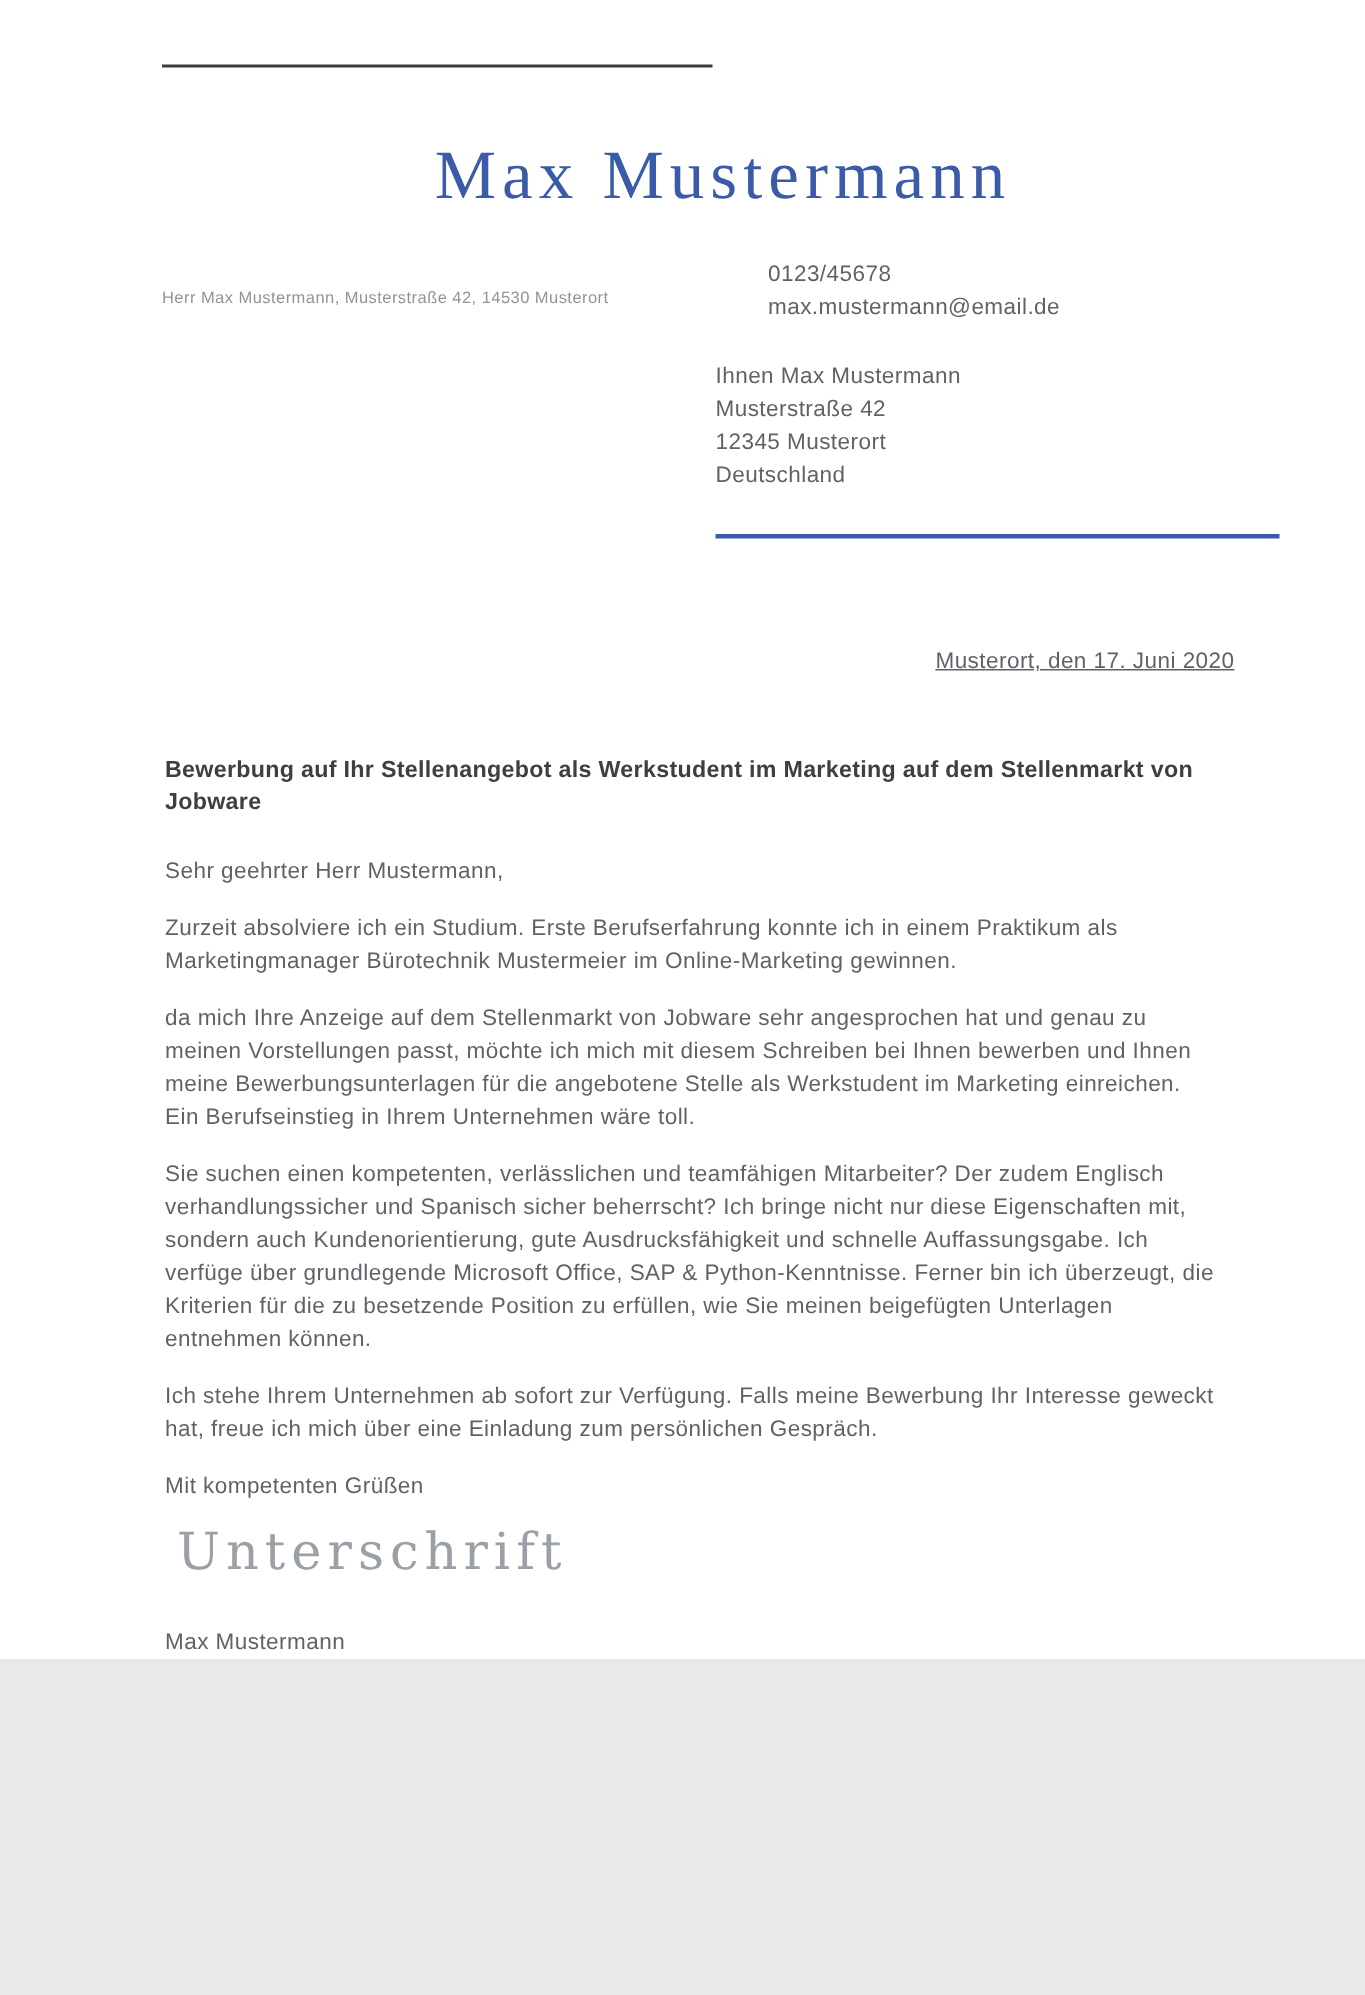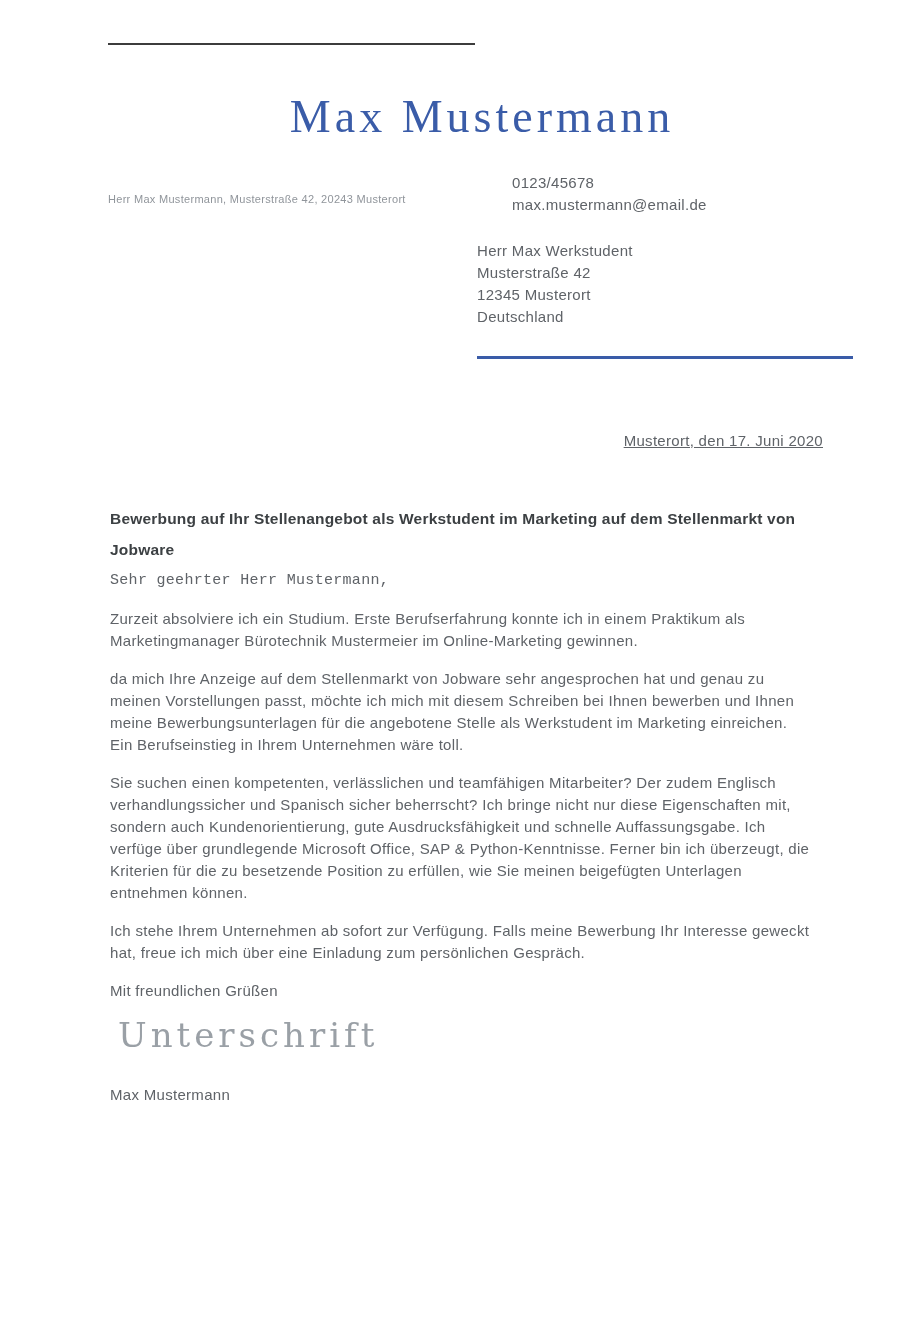--- a/index.html
+++ b/index.html
@@ -3,21 +3,21 @@
 <meta charset="utf-8">
 <style>
   :root{
     --accent:#3a5ca8;
     --text:#5f6368;
   }
   *{margin:0;padding:0;box-sizing:border-box;}
   html,body{background:#e9e9e9;}
   .page{
     position:relative;
-    width:910px;height:1330px;
+    width:910px;height:1106px;
     margin:0 auto;
     background:#ffffff;
     font-family:"Liberation Sans",sans-serif;
     color:var(--text);
     overflow:hidden;
   }
   .top-rule{
     position:absolute;left:108px;top:43px;
     width:367px;height:2px;background:#3c3c3c;
   }
@@ -54,30 +54,30 @@
   .blue-rule{
     position:absolute;left:477px;top:356px;
     width:376px;height:3px;background:var(--accent);
   }
   .date-line{
     position:absolute;right:87px;top:432px;
     font-size:15px;color:var(--text);letter-spacing:0.3px;text-decoration:underline;
   }
   .subject{
     position:absolute;left:110px;top:503px;width:690px;
-    font-size:15.5px;font-weight:700;line-height:31px;
+    font-size:15.5px;font-weight:700;line-height:21px;
     color:#3c4043;letter-spacing:0.2px;
   }
   .body-block{
     position:absolute;left:110px;top:570px;width:702px;
     font-size:15px;line-height:22px;color:var(--text);
     letter-spacing:0.3px;
   }
   .body-block p{margin:0 0 16px;}
-  .body-block .salutation{font-family:Liberation Mono, monospace;}
+  .body-block .salutation{}
   .signature{
     margin-top:22px;
     font-family:"DejaVu Serif",cursive;
     font-size:34px;
     letter-spacing:4px;
     color:#9aa0a6;
     padding-left:8px;
     height:48px;
   }
   .signer-name{
@@ -87,45 +87,45 @@
 </style>
 </head>
 <body>
 
 <div class="page">
 
   <div class="top-rule"></div>
 
   <h1 class="title">Max Mustermann</h1>
 
-  <div class="sender-line">Herr Max Mustermann, Musterstraße 42, 20243 Musterort</div>
+  <div class="sender-line">Herr Max Mustermann, Musterstraße 42, 14530 Musterort</div>
 
   <div class="contact">
     <div>0123/45678</div>
     <div>max.mustermann@email.de</div>
   </div>
 
 
   <div class="sender-address">
-    <div>Herr Max Werkstudent</div>
+    <div>Ihnen Max Mustermann</div>
     <div>Musterstraße 42</div>
     <div>12345 Musterort</div>
     <div>Deutschland</div>
   </div>
 
   <div class="blue-rule"></div>
 
   <div class="date-line">Musterort, den 17. Juni 2020</div>
 
   <div class="subject">Bewerbung auf Ihr Stellenangebot als Werkstudent im Marketing auf dem Stellenmarkt von Jobware</div>
 
   <div class="body-block">
     <p class="salutation">Sehr geehrter Herr Mustermann,</p>
     <p>Zurzeit absolviere ich ein Studium. Erste Berufserfahrung konnte ich in einem Praktikum als Marketingmanager Bürotechnik Mustermeier im Online-Marketing gewinnen.</p>
     <p>da mich Ihre Anzeige auf dem Stellenmarkt von Jobware sehr angesprochen hat und genau zu meinen Vorstellungen passt, möchte ich mich mit diesem Schreiben bei Ihnen bewerben und Ihnen meine Bewerbungsunterlagen für die angebotene Stelle als Werkstudent im Marketing einreichen. Ein Berufseinstieg in Ihrem Unternehmen wäre toll.</p>
     <p>Sie suchen einen kompetenten, verlässlichen und teamfähigen Mitarbeiter? Der zudem Englisch verhandlungssicher und Spanisch sicher beherrscht? Ich bringe nicht nur diese Eigenschaften mit, sondern auch Kundenorientierung, gute Ausdrucksfähigkeit und schnelle Auffassungsgabe. Ich verfüge über grundlegende Microsoft Office, SAP &amp; Python-Kenntnisse. Ferner bin ich überzeugt, die Kriterien für die zu besetzende Position zu erfüllen, wie Sie meinen beigefügten Unterlagen entnehmen können.</p>
     <p>Ich stehe Ihrem Unternehmen ab sofort zur Verfügung. Falls meine Bewerbung Ihr Interesse geweckt hat, freue ich mich über eine Einladung zum persönlichen Gespräch.</p>
-    <p class="closing">Mit freundlichen Grüßen</p>
+    <p class="closing">Mit kompetenten Grüßen</p>
     <div class="signature">Unterschrift</div>
     <div class="signer-name">Max Mustermann</div>
   </div>
 
 </div>
 
 </body></html>

